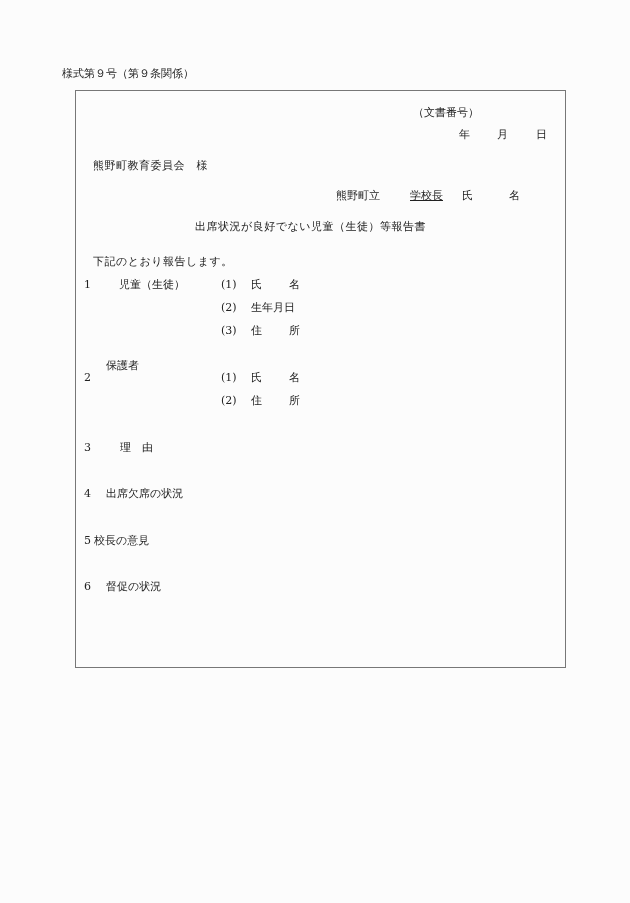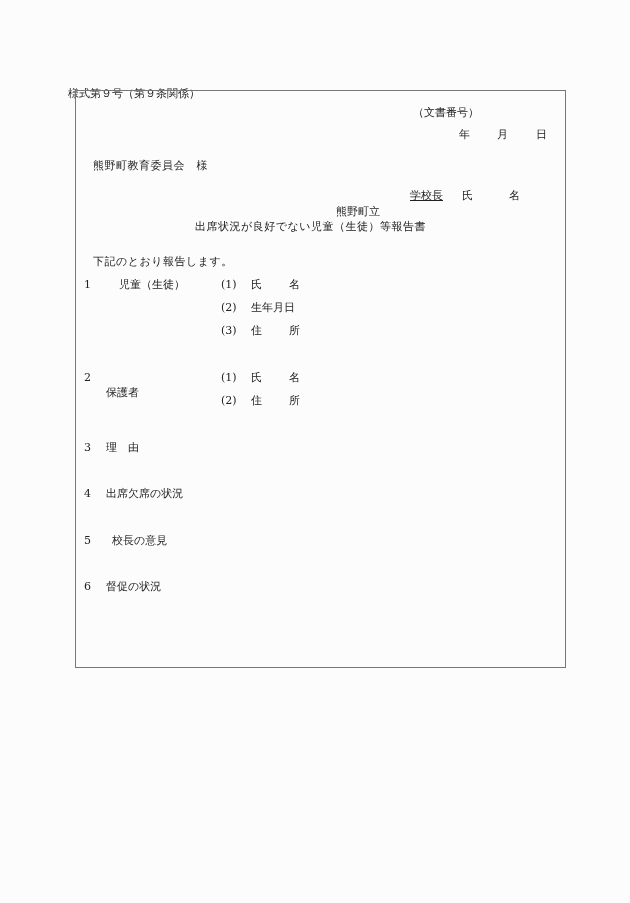--- a/index.html
+++ b/index.html
@@ -17,63 +17,63 @@
       position: absolute;
       left: 75px; top: 90px;
       width: 489px; height: 576px;
       border: 1px solid #777;
     }
     .sp { letter-spacing: 0.5px; }
   </style>
 </head>
 <body>
 
-<div class="abs" style="left:68px; top:67px;margin-top:20px;">様式第９号（第９条関係）</div>
+<div class="abs" style="left:62px; top:67px;">様式第９号（第９条関係）</div>
 
 <div class="frame"></div>
 
 <div class="abs" style="left:413px; top:106px;">（文書番号）</div>
 <div class="abs" style="left:459px; top:128px;">年</div>
 <div class="abs" style="left:497px; top:128px;">月</div>
 <div class="abs" style="left:536px; top:128px;">日</div>
 
 <div class="abs sp" style="left:93px; top:159px;">熊野町教育委員会　様</div>
 
-<div class="abs" style="left:336px; top:189px;margin-top:16px;">熊野町立</div>
+<div class="abs" style="left:336px; top:189px;">熊野町立</div>
 <div class="abs" style="left:410px; top:189px;text-decoration:underline;">学校長</div>
 <div class="abs" style="left:462px; top:189px;">氏</div>
 <div class="abs" style="left:509px; top:189px;">名</div>
 
 <div class="abs sp" style="left:195px; top:220px;">出席状況が良好でない児童（生徒）等報告書</div>
 
 <div class="abs sp" style="left:93px; top:255px;">下記のとおり報告します。</div>
 
 <div class="abs" style="left:84px; top:278px;">1</div>
 <div class="abs" style="left:119px; top:278px;">児童（生徒）</div>
 <div class="abs" style="left:221px; top:278px;">(1)</div>
 <div class="abs" style="left:251px; top:278px;">氏</div>
 <div class="abs" style="left:289px; top:278px;">名</div>
 <div class="abs" style="left:221px; top:301px;">(2)</div>
 <div class="abs" style="left:251px; top:301px;">生年月日</div>
 <div class="abs" style="left:221px; top:324px;">(3)</div>
 <div class="abs" style="left:251px; top:324px;">住</div>
 <div class="abs" style="left:289px; top:324px;">所</div>
 
 <div class="abs" style="left:84px; top:371px;">2</div>
-<div class="abs" style="left:106px; top:386px;">保護者</div>
+<div class="abs" style="left:106px; top:359px;">保護者</div>
 <div class="abs" style="left:221px; top:371px;">(1)</div>
 <div class="abs" style="left:251px; top:371px;">氏</div>
 <div class="abs" style="left:289px; top:371px;">名</div>
 <div class="abs" style="left:221px; top:394px;">(2)</div>
 <div class="abs" style="left:251px; top:394px;">住</div>
 <div class="abs" style="left:289px; top:394px;">所</div>
 
 <div class="abs" style="left:84px; top:441px;">3</div>
-<div class="abs" style="left:106px; top:441px;">理　由</div>
+<div class="abs" style="left:120px; top:441px;">理　由</div>
 
 <div class="abs" style="left:84px; top:487px;">4</div>
 <div class="abs" style="left:106px; top:487px;text-align:right;">出席欠席の状況</div>
 
 <div class="abs" style="left:84px; top:534px;">5</div>
-<div class="abs" style="left:112px; top:534px;">校長の意見</div>
+<div class="abs" style="left:94px; top:534px;">校長の意見</div>
 
 <div class="abs" style="left:84px; top:580px;">6</div>
 <div class="abs" style="left:106px; top:580px;">督促の状況</div>
 
 </body></html>

